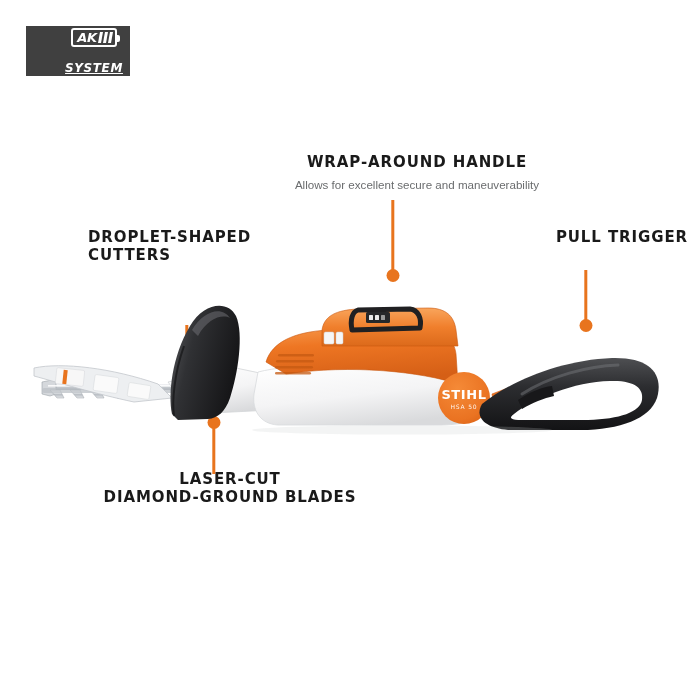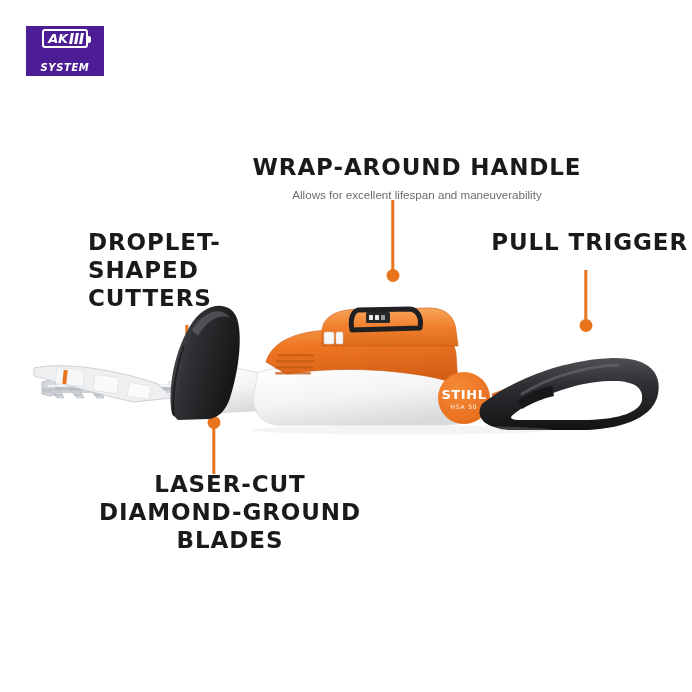--- a/index.html
+++ b/index.html
@@ -17,26 +17,26 @@
     width: 692px;
     height: 692px;
     background: #ffffff;
   }
 
   
   .ak-badge {
     position: absolute;
     left: 26px;
     top: 26px;
-    width: 78px;
+    width: 104px;
     height: 50px;
-    background: #4c1d95;
+    background: #404040;
     display: flex;
     align-items: center;
-    justify-content: center;
+    justify-content: flex-end;
   }
   .ak-badge-inner {
     width: 72px;
     height: 38px;
     display: flex;
     flex-direction: column;
     align-items: center;
     justify-content: center;
   }
   .ak-row {
@@ -79,36 +79,37 @@
     width: 3px;
     height: 11px;
     background: #ffffff;
     transform: skewX(-10deg);
   }
   .ak-system {
     color: #ffffff;
     font-family: "DejaVu Sans", sans-serif;
     font-weight: 700;
     font-style: italic;
-    font-size: 10px;
+    font-size: 12px;
     letter-spacing: 0.6px;
     line-height: 1;
     margin-top: 15px;
+    text-decoration: underline;
   }
 
   
   .callout { position: absolute; }
   .callout .c-title {
     font-family: "DejaVu Sans", sans-serif;
     font-weight: 700;
     color: #1A1A1A;
     letter-spacing: 0.9px;
     line-height: 1.22;
     text-transform: uppercase;
-    font-size: 23px;
+    font-size: 15px;
     white-space: pre-line;
   }
   .callout .c-sub {
     font-family: "Liberation Sans", sans-serif;
     color: #6A6C6E;
     font-size: 11.6px;
     line-height: 1.55;
     margin-top: 5px;
     white-space: pre-line;
     font-weight: 400;
@@ -180,21 +181,21 @@
             <i class="ak-bar"></i>
           </span>
         </div>
       </div>
       <div class="ak-system">SYSTEM</div>
     </div>
   </div>
 
   <div class="callout" id="callout-wrap">
     <div class="c-title">WRAP-AROUND HANDLE</div>
-    <div class="c-sub">Allows for excellent lifespan and maneuverability</div>
+    <div class="c-sub">Allows for excellent secure and maneuverability</div>
   </div>
   <div class="leader" id="leader-wrap">
     <div class="line"></div>
     <div class="dot"></div>
   </div>
 
   <div class="callout" id="callout-pull">
     <div class="c-title">PULL TRIGGER</div>
   </div>
   <div class="leader" id="leader-pull">

